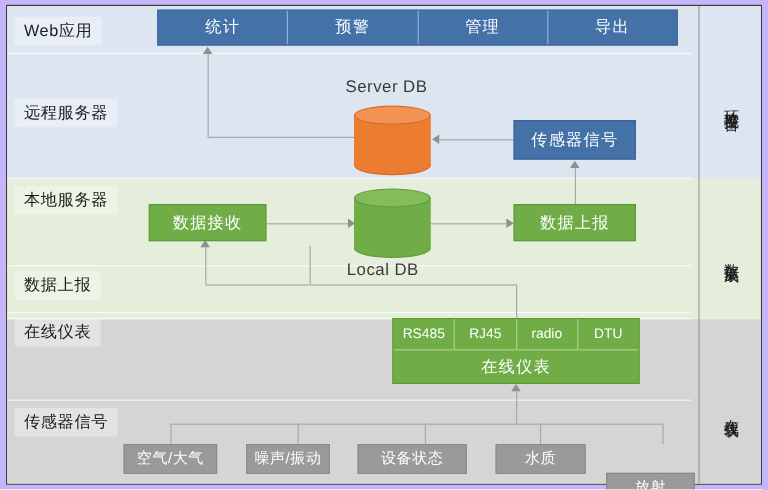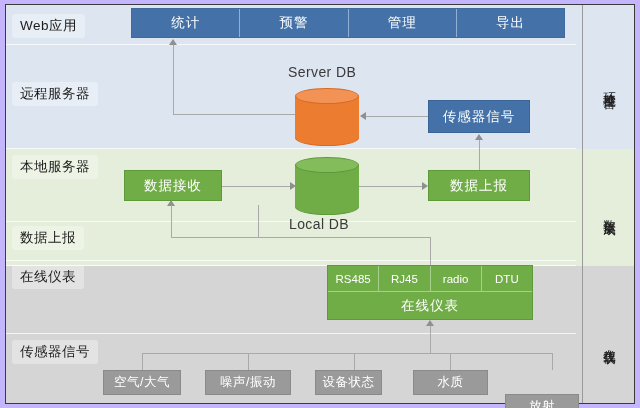--- a/index.html
+++ b/index.html
@@ -147,22 +147,22 @@
   }
 
   
   .sensorbox{
     position:absolute;top:370px;height:25px;
     display:flex;align-items:center;justify-content:center;
     background:#9a9a9a;color:#ffffff;font-size:12.5px;
     border:1px solid #8a8a8a;box-sizing:border-box;letter-spacing:0.5px;
   }
   .s0{left:103px;width:78px;}
-  .s1{left:205px;width:86px;}
-  .s2{left:315px;width:67px;}
+  .s1{left:205px;width:70px;}
+  .s2{left:298px;width:91px;}
   .s3{left:413px;width:75px;}
   .s4{left:505px;width:74px;margin-top:24px;}
 
   
   .ln{position:absolute;background:#a9a9a9;}
   .lnv{width:1px;}
   .lnh{height:1px;}
 
   .arr{position:absolute;width:0;height:0;}
   .arr-up   {border-left:4px solid transparent;border-right:4px solid transparent;border-bottom:6px solid #8f8f8f;}

